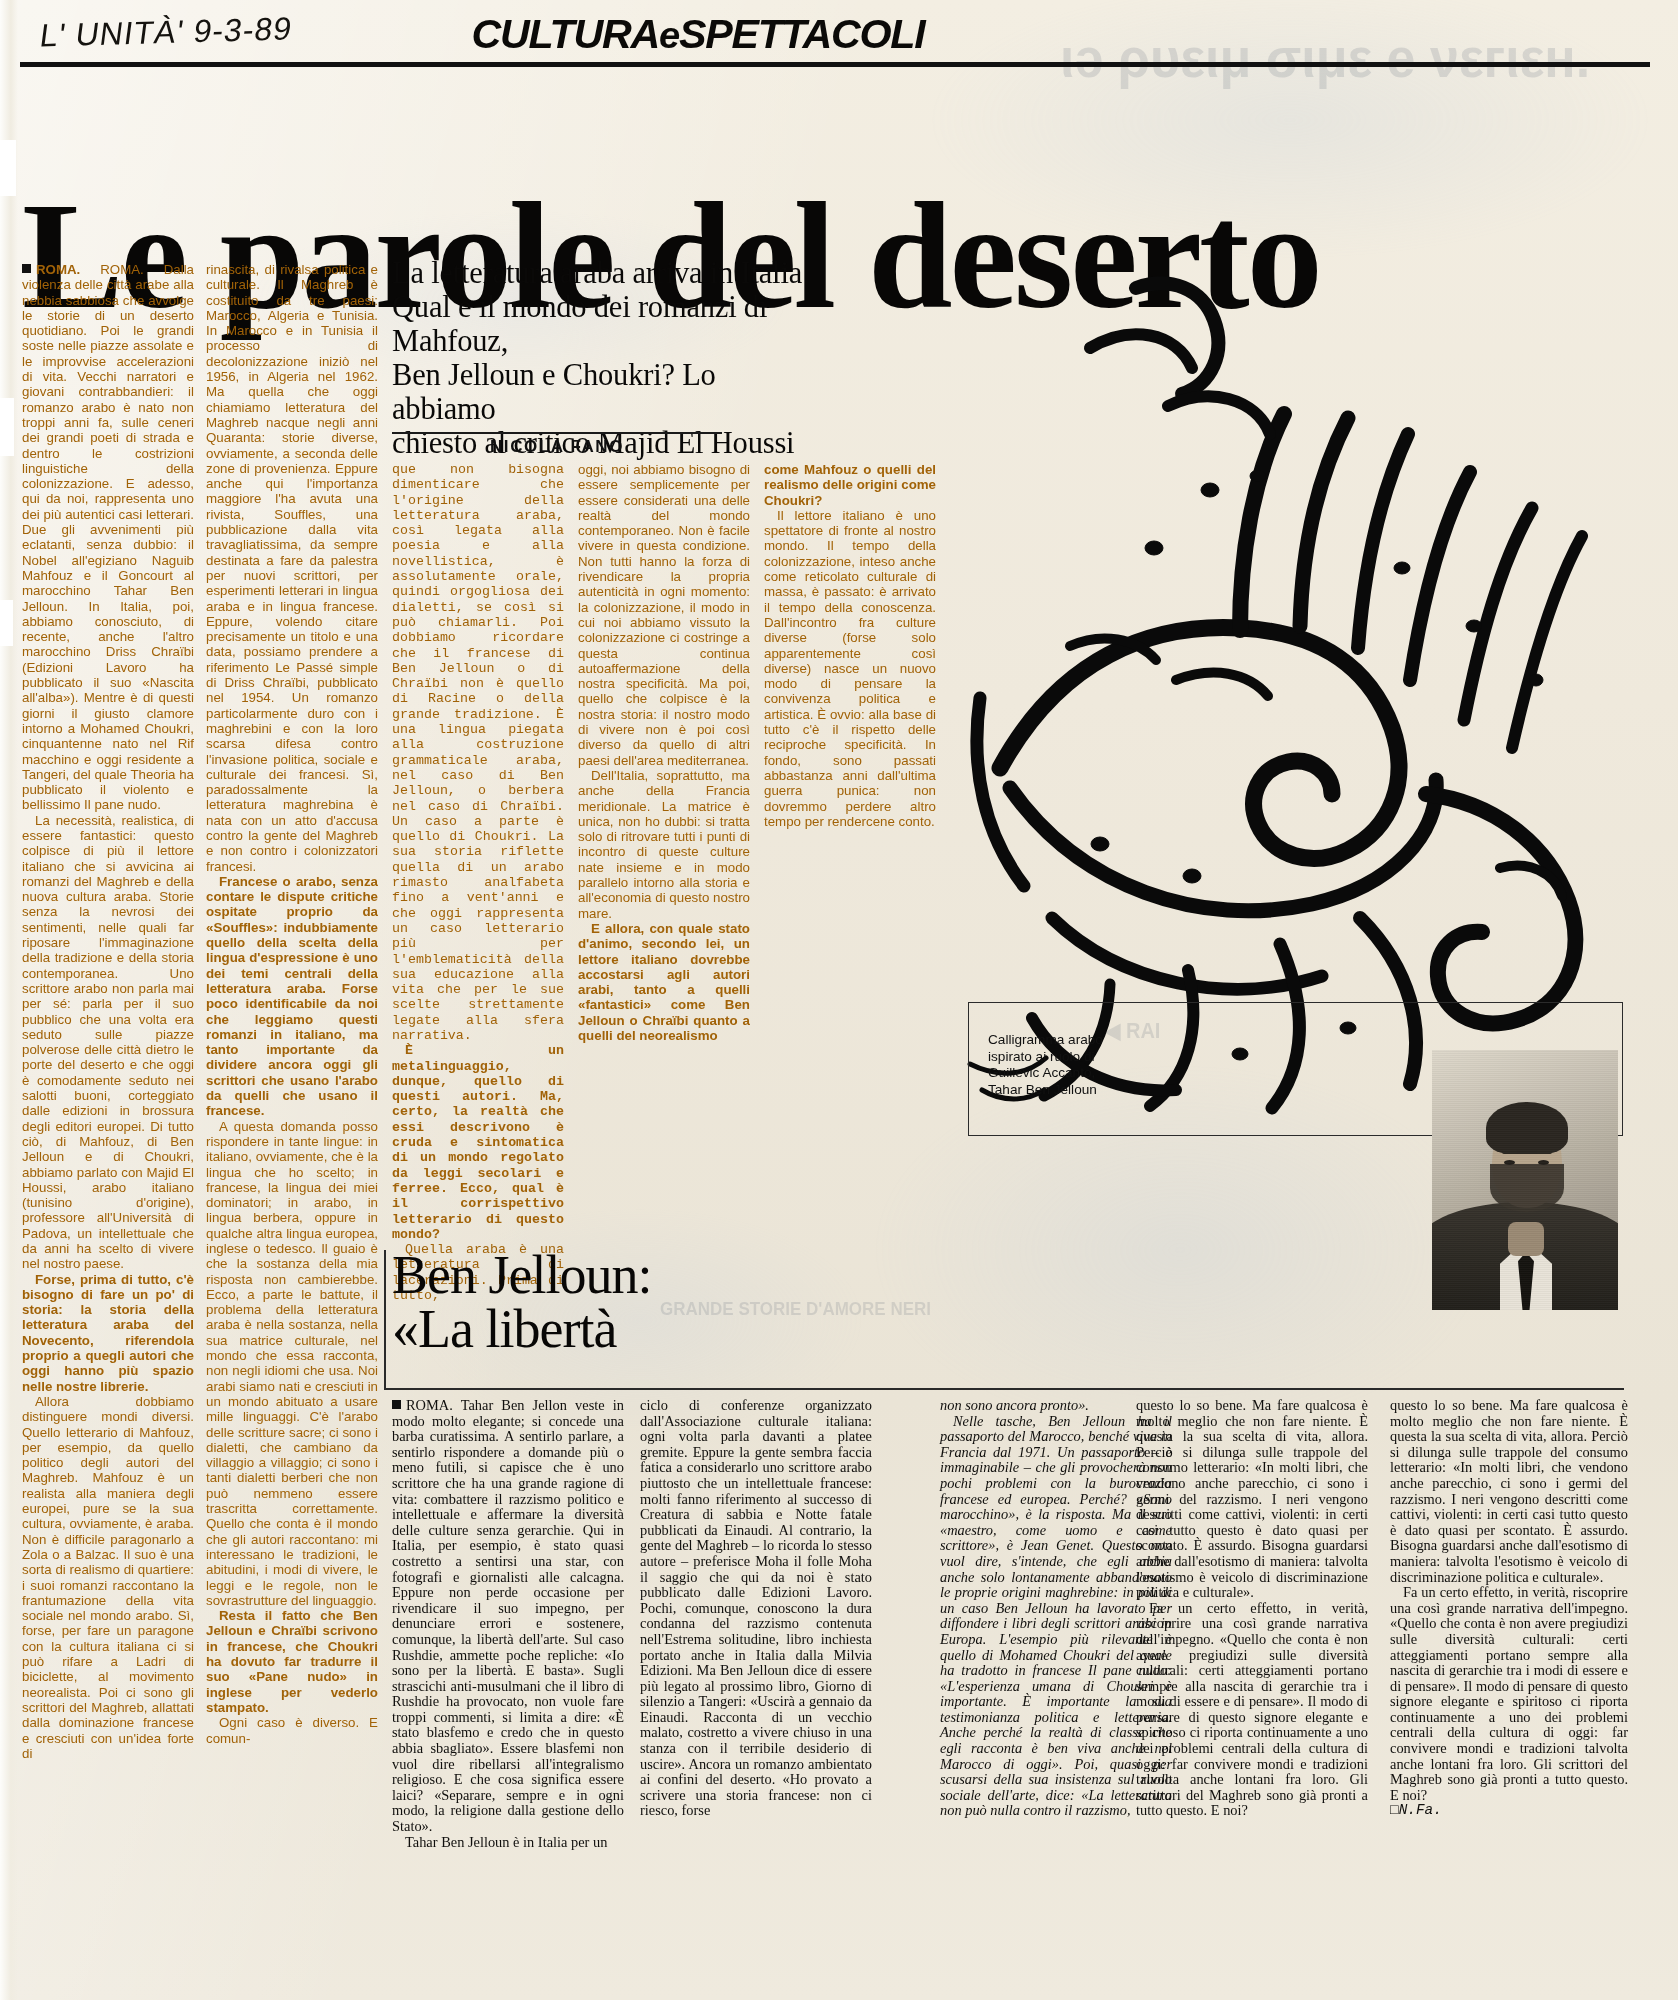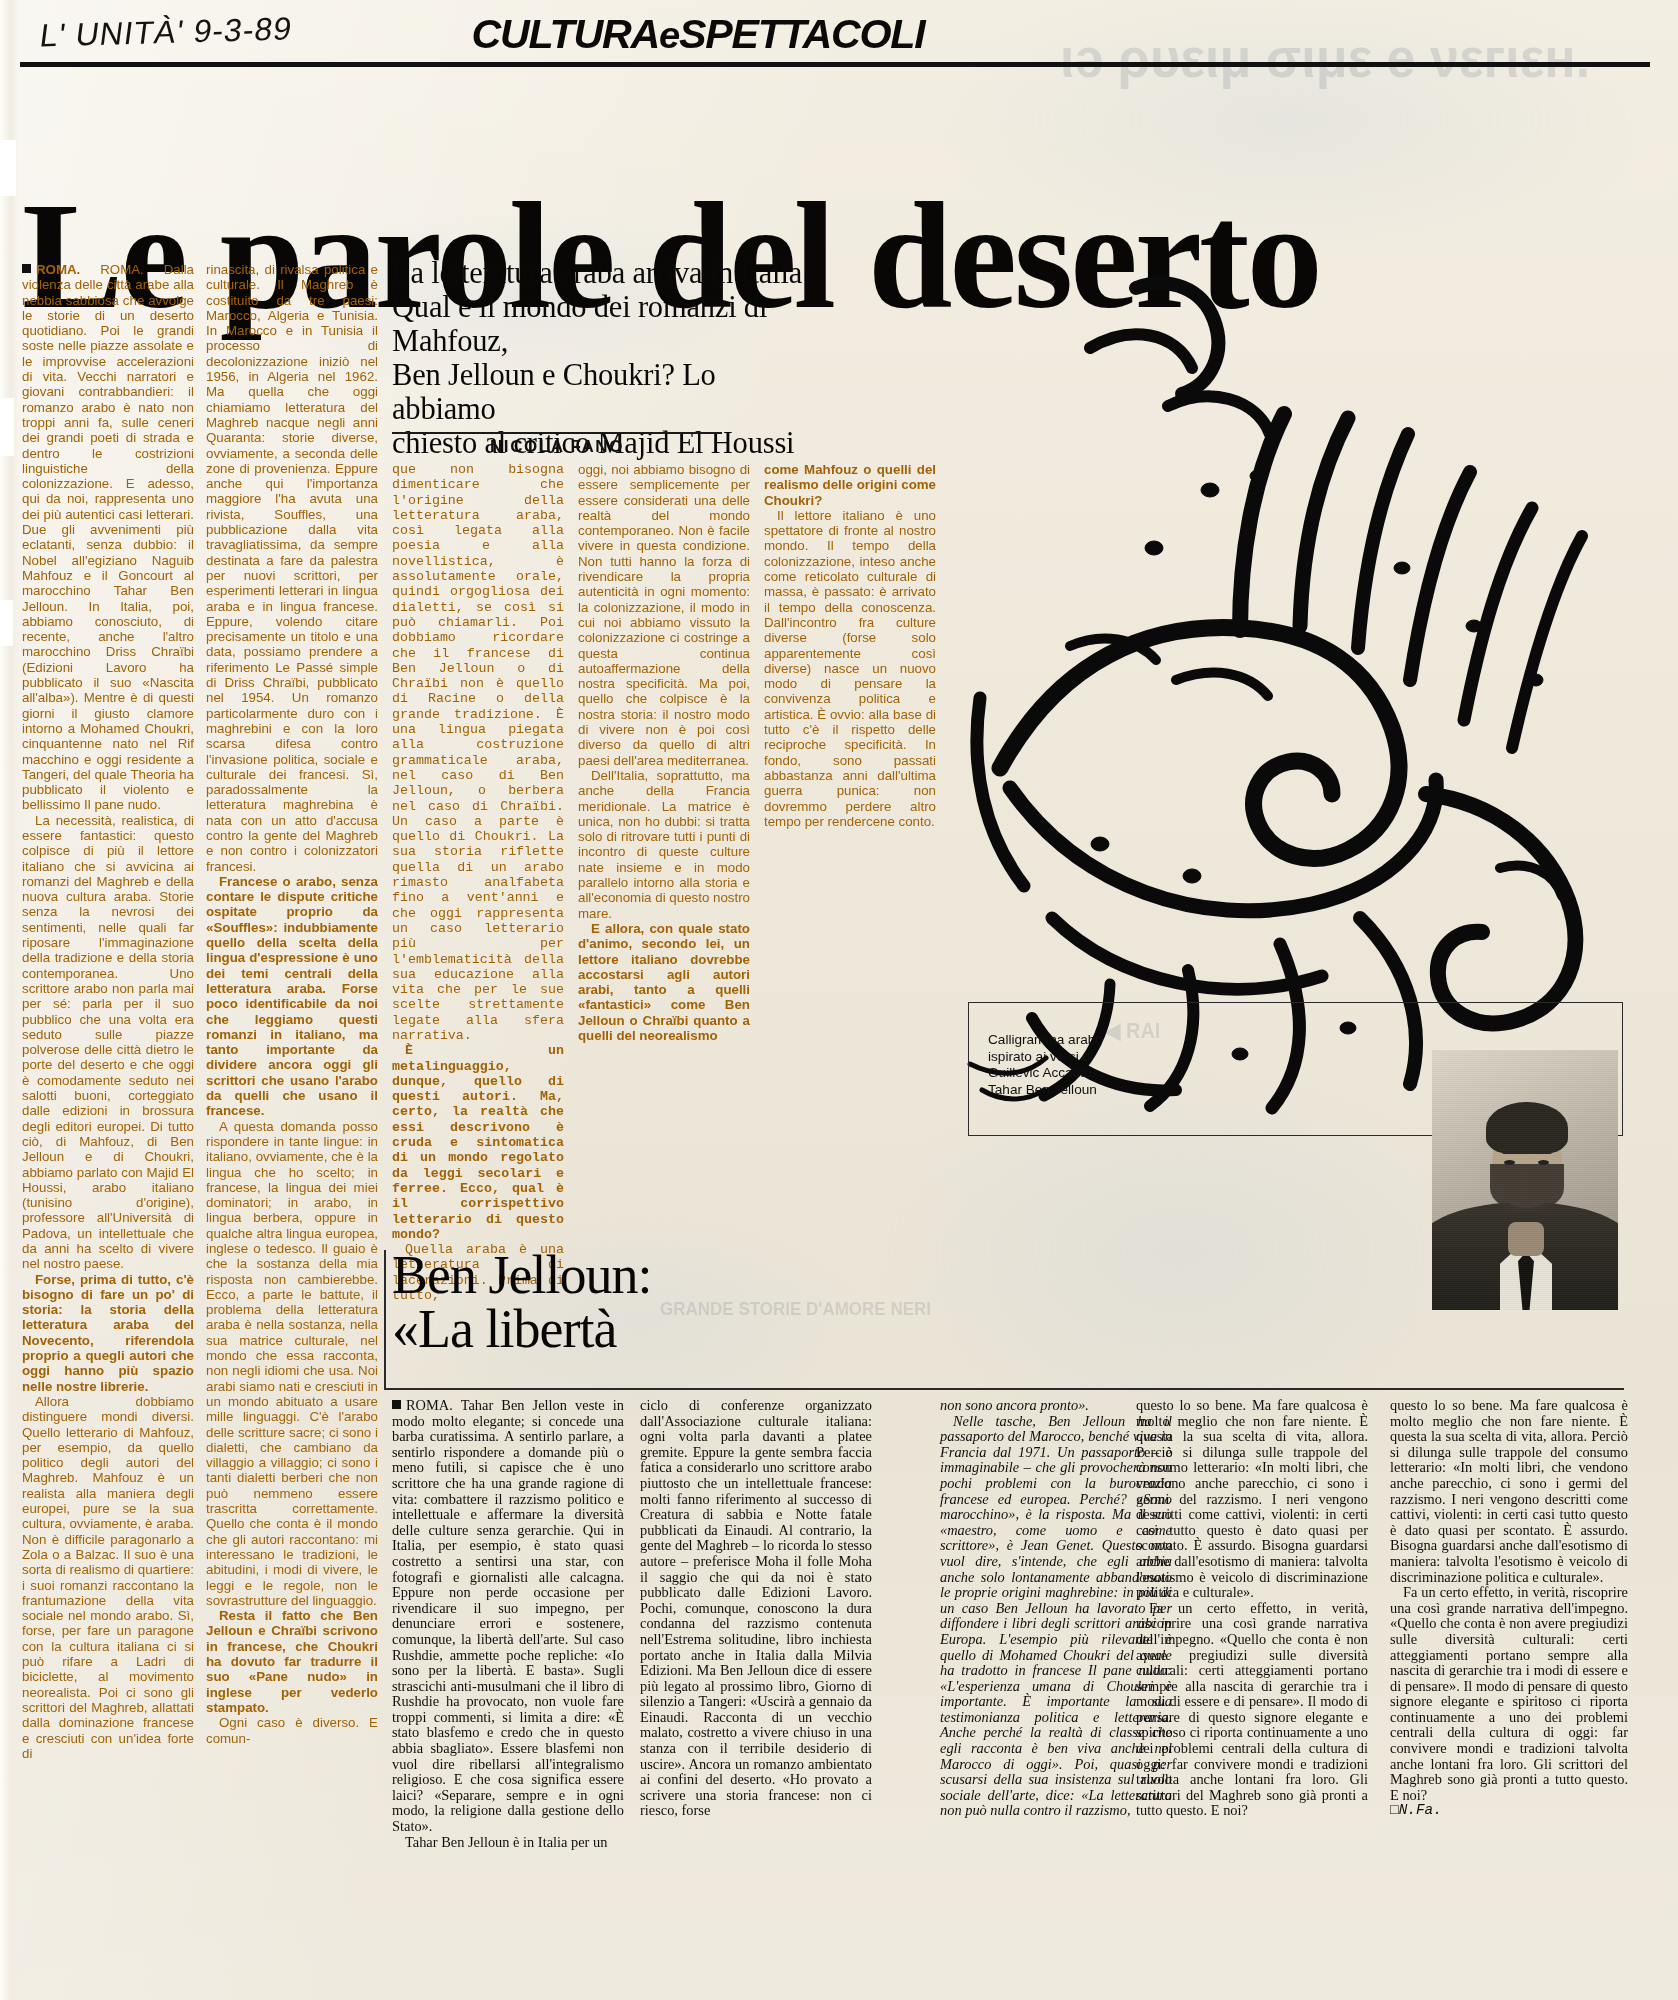--- a/index.html
+++ b/index.html
@@ -260,21 +260,21 @@
   </g>
   <g fill="none" stroke="#0a0a0a" stroke-width="5" stroke-linecap="round">
     <path d="M30 836 C58 850,86 848,106 830"></path>
     <path d="M42 862 C62 874,86 874,104 862"></path>
     <path d="M520 880 C548 892,578 890,598 874"></path>
     <path d="M534 900 C556 910,582 908,600 896"></path>
   </g>
 </svg>
 
 <div id="calligram-box"></div>
-<div id="calligram-caption">Calligramma arabo ispirato ai versi di Guillevic Accanto, Tahar Ben Jelloun</div>
+<div id="calligram-caption">Calligramma arabo ispirato ai ruolo di Guillevic Accanto, Tahar Ben Jelloun</div>
 
 <div id="portrait">
   <div class="ph-bg"></div>
   <div class="ph-suit"></div>
   <div class="ph-shirt"></div>
   <div class="ph-tie"></div>
   <div class="ph-neck"></div>
   <div class="ph-face"></div>
   <div class="ph-beard"></div>
   <div class="ph-hair"></div>

